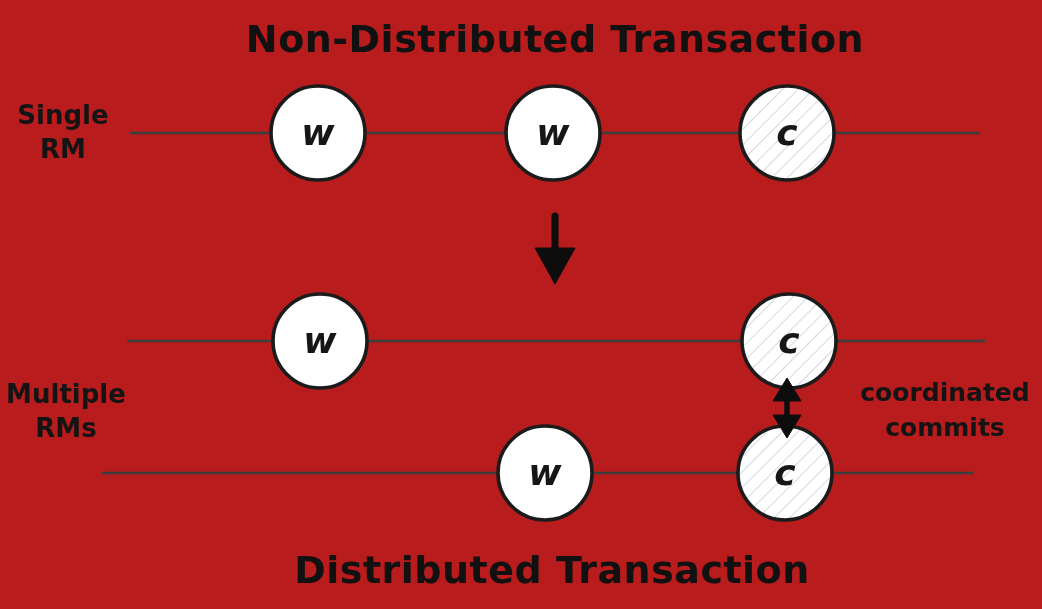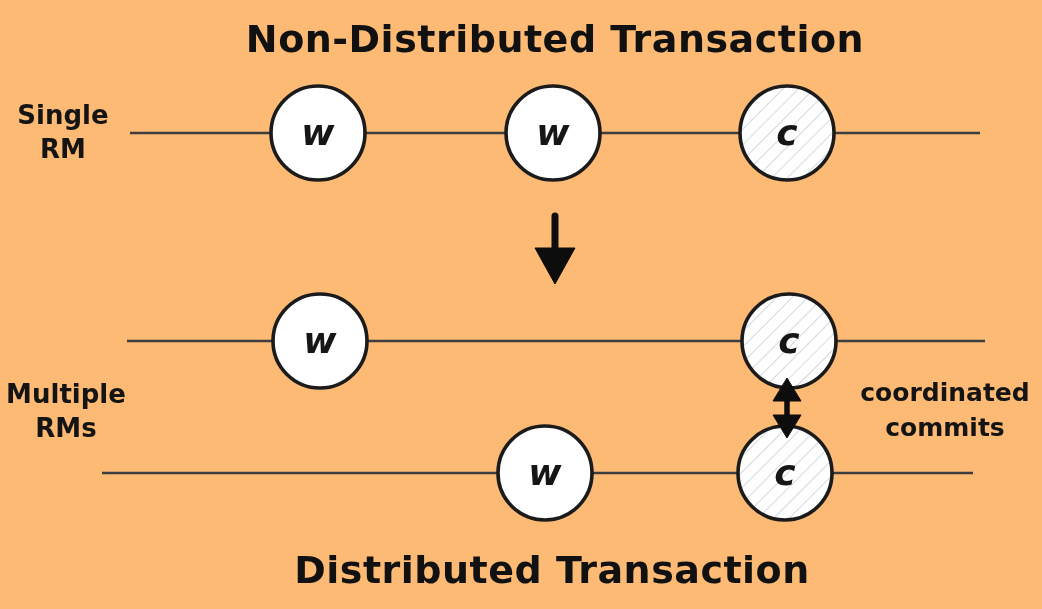--- a/index.html
+++ b/index.html
@@ -4,21 +4,21 @@
 <style>
   html, body {
     margin: 0;
     padding: 0;
     background: #ffffff;
   }
   .canvas {
     position: relative;
     width: 1042px;
     height: 609px;
-    background: #fdba74;
+    background: #b91c1c;
     overflow: hidden;
     font-family: "DejaVu Sans", sans-serif;
     text-decoration: underline;
   }
   svg { display: block; }
 
   .title-text {
     font-family: "DejaVu Sans", sans-serif;
     font-size: 38px;
     font-weight: bold;

